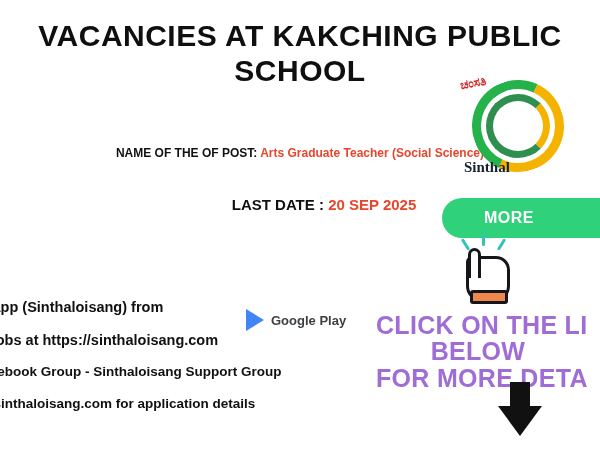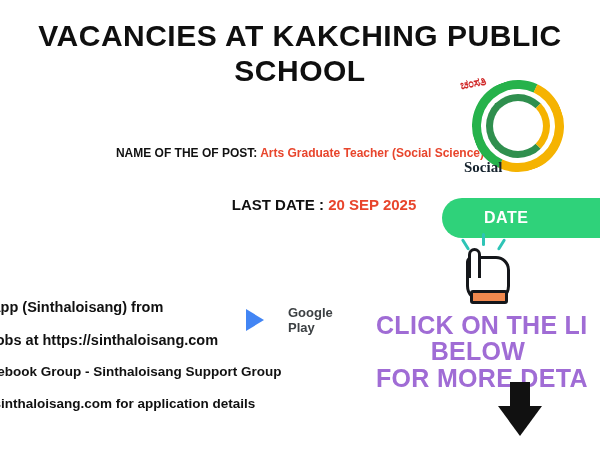--- a/index.html
+++ b/index.html
@@ -138,21 +138,21 @@
   }
   .info .row.small { font-size: 13.5px; }
 
   
   .gplay {
     position: absolute;
     left: 246px; top: 305px;
     width: 106px; height: 30px;
     display: flex;
     align-items: center;
-    gap: 24px;
+    gap: 7px;
   }
   .gplay .tri {
     width: 0; height: 0;
     border-top: 11px solid transparent;
     border-bottom: 11px solid transparent;
     border-left: 18px solid #4285f4;
     position: relative;
   }
   .gplay .tri::before {
     content: "";
@@ -261,25 +261,25 @@
 
   <div class="date-line">
     <span>LAST DATE :</span>
     <span class="value">20 SEP 2025</span>
   </div>
 
   <div class="logo">
     <div class="ring"></div>
     <div class="inner-ring"></div>
     <div class="script">ಚಂಸತಿ</div>
-    <div class="brand">Social</div>
+    <div class="brand">Sinthal</div>
   </div>
 
   <div class="pill">
-    <span>DATE</span>
+    <span>MORE</span>
   </div>
 
   <div class="info">
     <div class="row">ur app (Sinthaloisang) from</div>
     <div class="row">re jobs at https://sinthaloisang.com</div>
     <div class="row small">Facebook Group - Sinthaloisang Support Group</div>
     <div class="row small">s://sinthaloisang.com for application details</div>
   </div>
 
   <div class="gplay">

